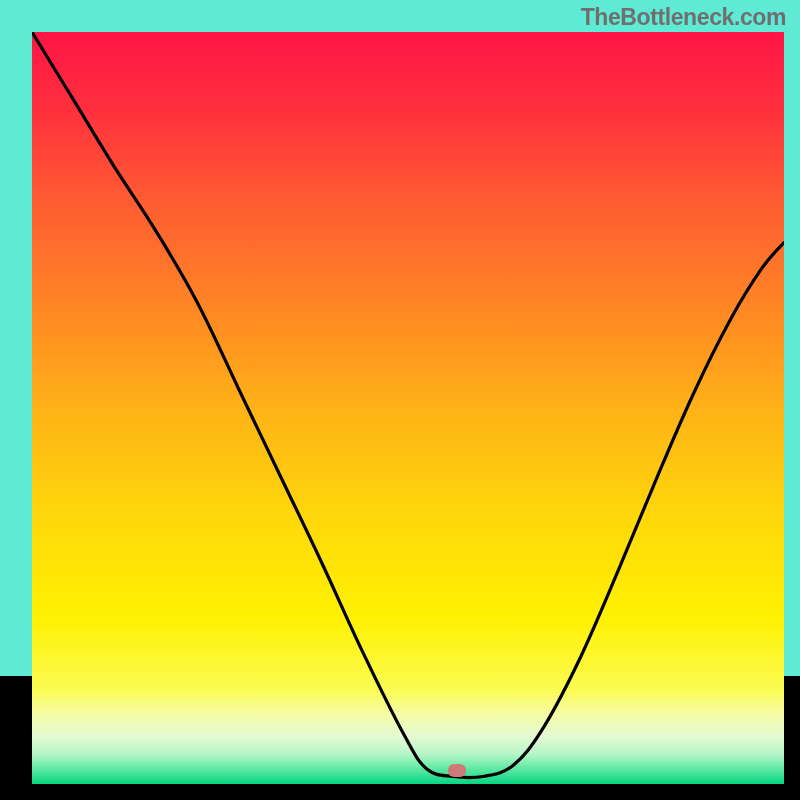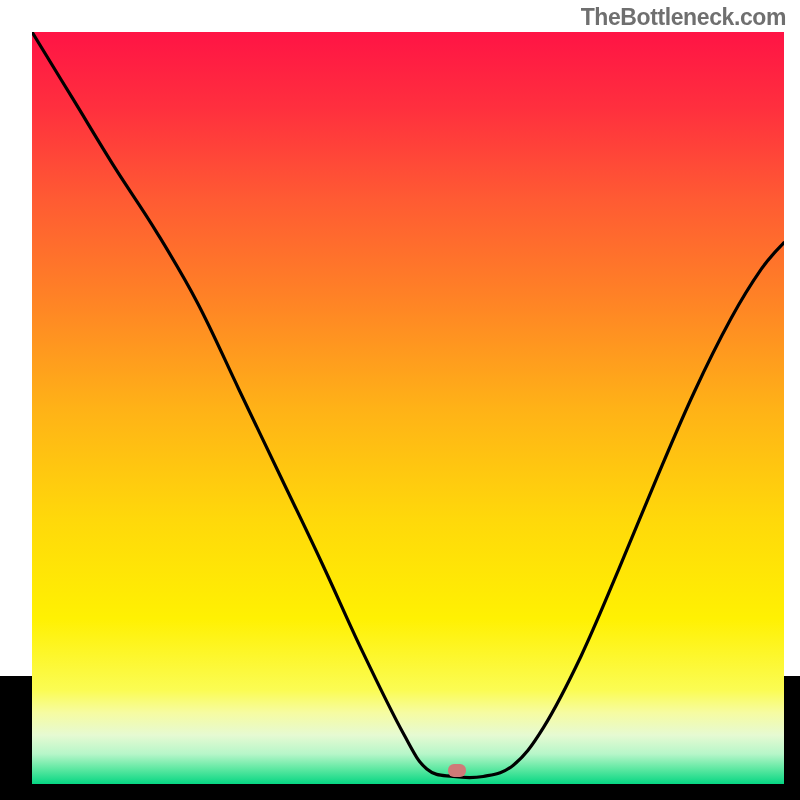--- a/index.html
+++ b/index.html
@@ -9,21 +9,21 @@
     height: 800px;
     background: #000;
     overflow: hidden;
   }
   .frame {
     position: absolute;
     left: 0;
     top: 0;
     width: 800px;
     height: 676px;
-    background: #ffffff;
+    background: #5eead4;
   }
   .attribution {
     position: absolute;
     top: 4px;
     right: 14px;
     font-family: Arial, Helvetica, sans-serif;
     font-size: 23px;
     font-weight: bold;
     color: #6f6f6f;
     letter-spacing: -0.4px;

